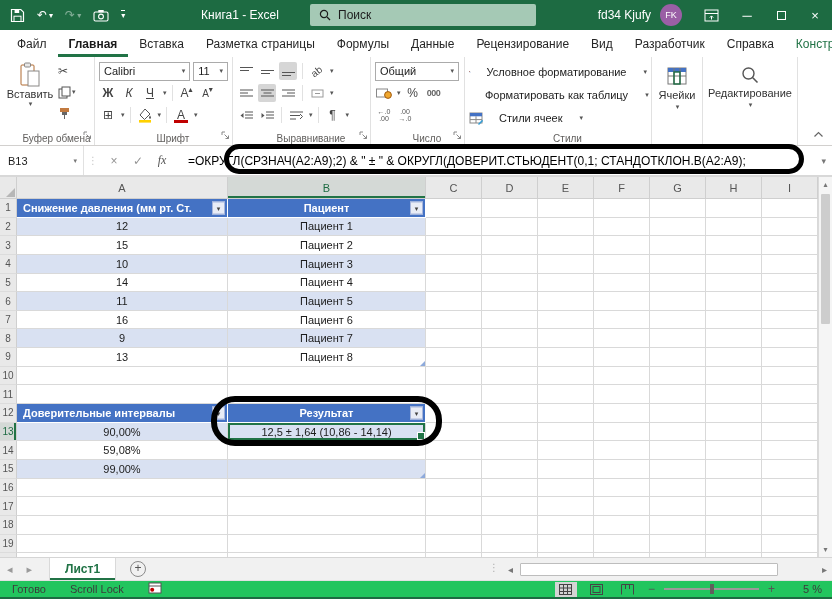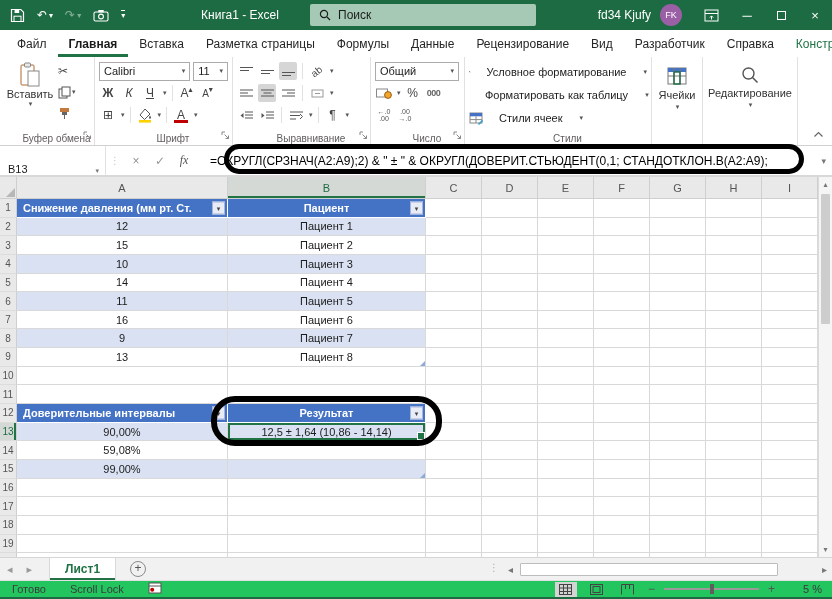--- a/index.html
+++ b/index.html
@@ -64,21 +64,21 @@
   .t000 { font-size:9px; letter-spacing:-0.5px; color:#666; font-weight:bold; }
   
   .g-styles { width:187px; }
   .stylerow { display:flex; align-items:center; gap:16px; height:23px; font-size:11px; color:#1c1c1c; white-space:nowrap; }
   
   .g-cells { width:51px; } .g-edit { width:95px; }
   .bigbtn { display:flex; flex-direction:column; align-items:center; padding-top:5px; gap:2px; font-size:11px; color:#333; }
   .ribcollapse { position:absolute; right:8px; bottom:4px; }
   
   .formulabar { position:absolute; top:146px; left:0; right:0; height:31px; background:#fff; border-bottom:2px solid #d8d8d8; display:flex; align-items:center; }
-  .namebox { width:106px; height:100%; display:flex; align-items:flex-end; padding-left:8px; font-size:11px; color:#1c1c1c; border-right:1px solid #e1e1e1; }
+  .namebox { width:84px; height:100%; display:flex; align-items:center; padding-left:8px; font-size:11px; color:#1c1c1c; border-right:1px solid #e1e1e1; }
   .namebox .dd { margin-left:auto; margin-right:6px; color:#777; }
   .fbdots { color:#c8c8c8; font-size:10px; padding:0 4px; }
   .fbicon { width:24px; text-align:center; color:#949494; font-size:12px; }
   .fxit { font-style:italic; font-family:"Liberation Serif","DejaVu Serif",serif; color:#555; }
   .fmtext { margin-left:14px; font-size:12px; color:#000; white-space:nowrap; overflow:hidden; width:560px; }
   .fbexp { margin-left:auto; color:#777; font-size:9px; padding-right:6px; }
   
   .grid { position:absolute; top:177px; left:0; width:818px; height:380px; overflow:hidden; background:#fff; }
   .ghr { display:flex; height:22px; }
   .corner { width:17px; flex:none; background:#e9e9e9; border-right:1px solid #cfcfcf; border-bottom:1px solid #cfcfcf; position:relative; }

